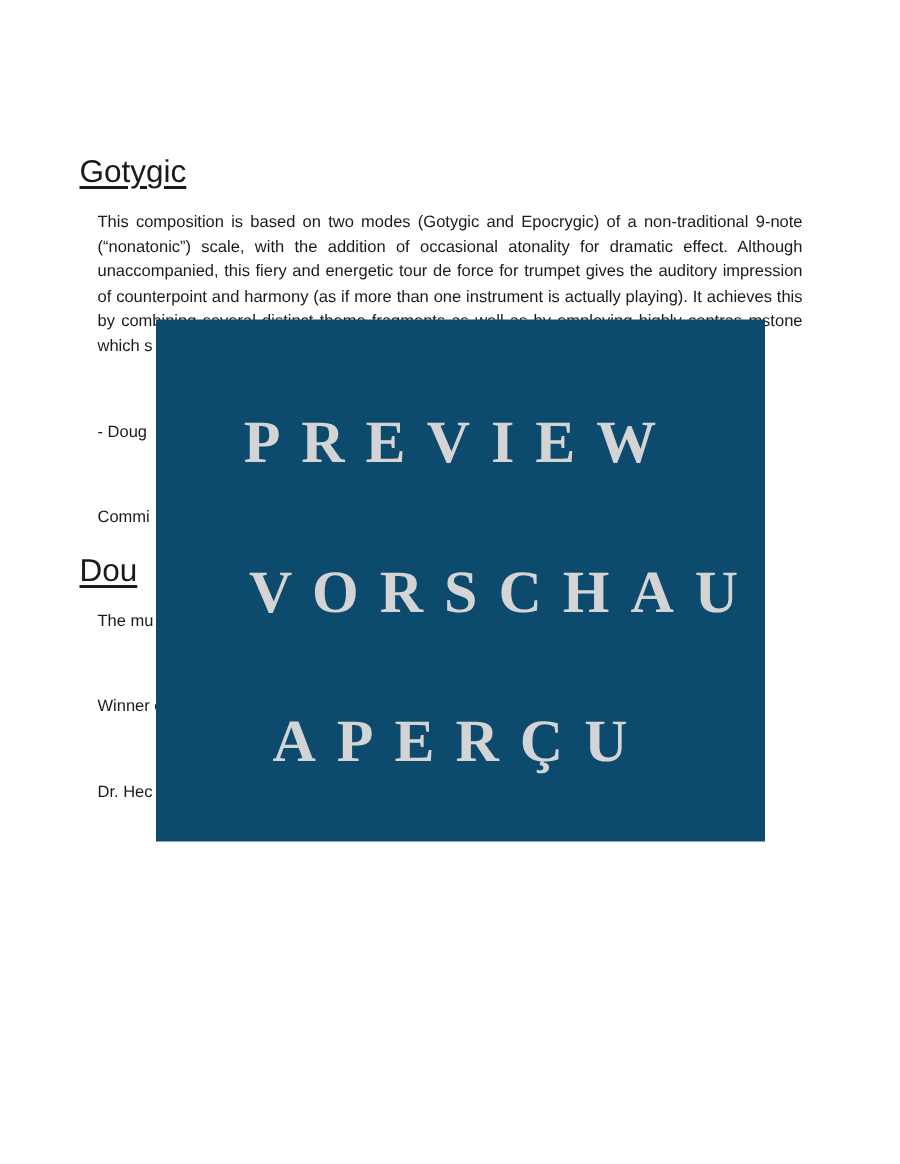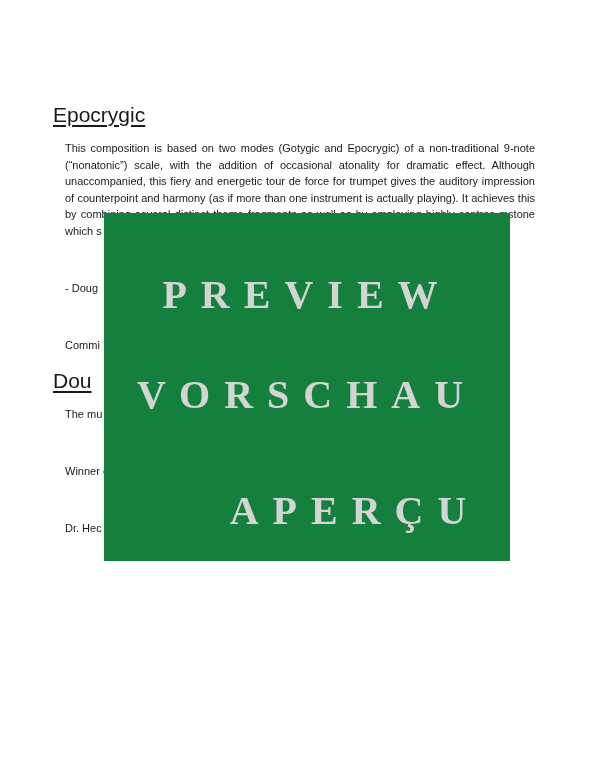--- a/index.html
+++ b/index.html
@@ -12,36 +12,36 @@
       font-size: 21px; text-decoration: underline; text-underline-offset: 3px;
       text-decoration-thickness: 1.5px; margin: 0; line-height: 26px; font-weight: normal;
     }
     .para {
       font-size: 11px; line-height: 16.6px; text-align: justify; margin: 12px;
     }
     .gap { height: 16.6px; }
     .heading2 { margin-top: 14px; }
     .overlay {
       position: absolute; left: 104px; top: 213px; width: 406px; height: 348px;
-      background: #15803d;
+      background: #0c4a6e;
     }
     .wm {
       position: absolute; left: 0; width: 100%; text-align: center;
       font-family: "Liberation Serif", serif; font-weight: bold; color: #d4d4d4;
       font-size: 40px; letter-spacing: 14px;
     }
     .wm1 { top: 58px; }
-    .wm2 { top: 158px; }
-    .wm3 { top: 274px; padding-left: 48px; }
+    .wm2 { top: 158px; padding-left: 29px; }
+    .wm3 { top: 257px; }
   </style>
 </head>
 <body>
 
 <div class="page">
-  <h2 class="heading">Epocrygic</h2>
+  <h2 class="heading">Gotygic</h2>
   <p class="para">This composition is based on two modes (Gotygic and Epocrygic) of a non-traditional 9-note (“nonatonic”) scale, with the addition of occasional atonality for dramatic effect. Although unaccompanied, this fiery and energetic tour de force for trumpet gives the auditory impression of counterpoint and harmony (as if more than one instrument is actually playing). It achieves this by combining several distinct theme fragments as well as by employing highly contras                                                                                              mstone which s</p>
   <div class="gap"></div>
   <p class="para">- Doug</p>
   <div class="gap"></div>
   <p class="para">Commi</p>
 
   <h2 class="heading heading2">Dou</h2>
   <p class="para">The mu                                                                                                      ., Italy, Germar                                                                                                       for the “coher                                                                                                         ds), his music e                                                                                                      ity of a contem</p>
   <div class="gap"></div>
   <p class="para">Winner                                                                                                       osition, Hedwig                                                                                                          Creek Founda                                                                                                           Prior to turning                                                                                                        vith the Metrop</p>

